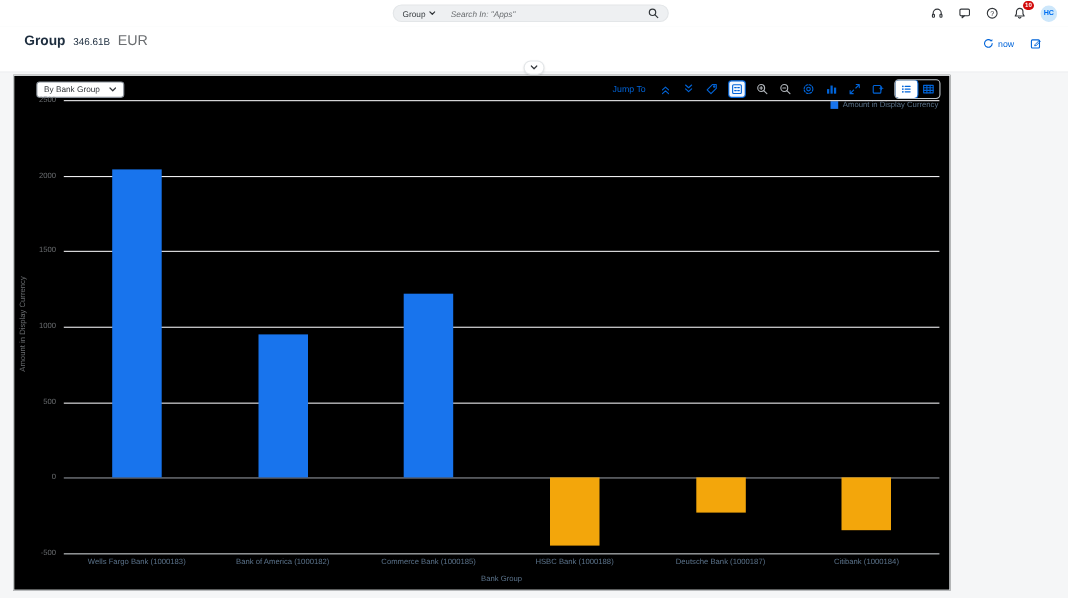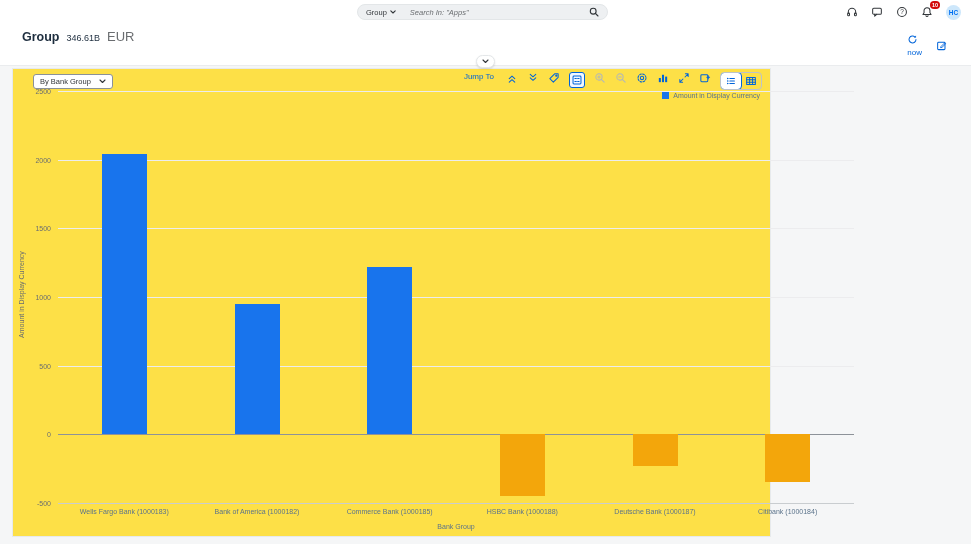--- a/index.html
+++ b/index.html
@@ -31,31 +31,31 @@
   .avatar { width:15px; height:15px; border-radius:50%; background:#cde7fb; color:#0070f2; font-size:6.5px; font-weight:bold; display:flex; align-items:center; justify-content:center; cursor:pointer; }
 
   
   .page-header { position:absolute; left:0; top:24px; width:971px; height:42px; background:#fff; border-bottom:1px solid #eaecee; padding:5px 24px 0 22px; z-index:4; }
   .kpi-row { display:flex; align-items:baseline; gap:7px; }
   .kpi-title { font-size:12.5px; font-weight:bold; color:#1d2d3e; }
   .kpi-value { font-size:9px; color:#1d2d3e; }
   .kpi-unit { font-size:13px; color:#6a6d70; }
   .filter-row { margin-top:7px; font-size:7.5px; color:#32363a; }
   .header-actions { position:absolute; right:24px; top:10px; display:flex; align-items:center; gap:14px; }
-  .refresh-group { display:flex; align-items:flex-start; gap:3px; cursor:pointer;flex-direction:column; }
+  .refresh-group { display:flex; align-items:flex-end; gap:3px; cursor:pointer; }
   .refresh-label { font-size:8px; color:#0064d9; }
 
   .collapse-pill { position:absolute; left:476px; top:55px; width:19px; height:13px; background:#fff; border:1px solid #e4e7e9; border-radius:8px; box-shadow:0 1px 2px rgba(0,0,0,.12); display:flex; align-items:center; justify-content:center; cursor:pointer; z-index:6; }
 
   
-  .card { position:absolute; left:12px; top:68px; width:759px; height:469px; background:#fde047; border:1px solid #e7eaec; }
+  .card { position:absolute; left:12px; top:68px; width:852px; height:469px; background:#000000; border:1px solid #e7eaec; }
 
   .chart-toolbar { position:absolute; left:20px; right:8px; top:3px; height:18px; display:flex; align-items:center; justify-content:space-between; }
   .viewby-select { display:flex; align-items:center; gap:8px; border:1px solid #8a9199; border-radius:3px; padding:2px 6px; font-size:7.5px; color:#32363a; background:#fff; cursor:pointer; }
-  .tb-right { display:flex; align-items:flex-start; gap:9px; }
+  .tb-right { display:flex; align-items:center; gap:9px; }
   .jump-to { font-size:8px; color:#0064d9; cursor:pointer; margin-right:3px; }
   .tb-icon { cursor:pointer; display:flex; align-items:center; justify-content:center; }
   .tb-icon.boxed { border:1px solid #0064d9; border-radius:3px; padding:1px; background:#f1f7ff; }
   .seg-group { display:flex; align-items:center; border:1px solid #bcc3c9; border-radius:4px; overflow:hidden; }
   .seg-btn { padding:2px 4px; cursor:pointer; display:flex; }
   .seg-btn.selected { border:1px solid #0064d9; border-radius:4px; margin:-1px; background:#fff; position:relative; z-index:1; }
 
   .legend { position:absolute; right:10px; top:23px; display:flex; align-items:center; gap:4px; }
   .legend-swatch { width:7px; height:7px; }
   .legend-label { font-size:7px; color:#5b738b; }

